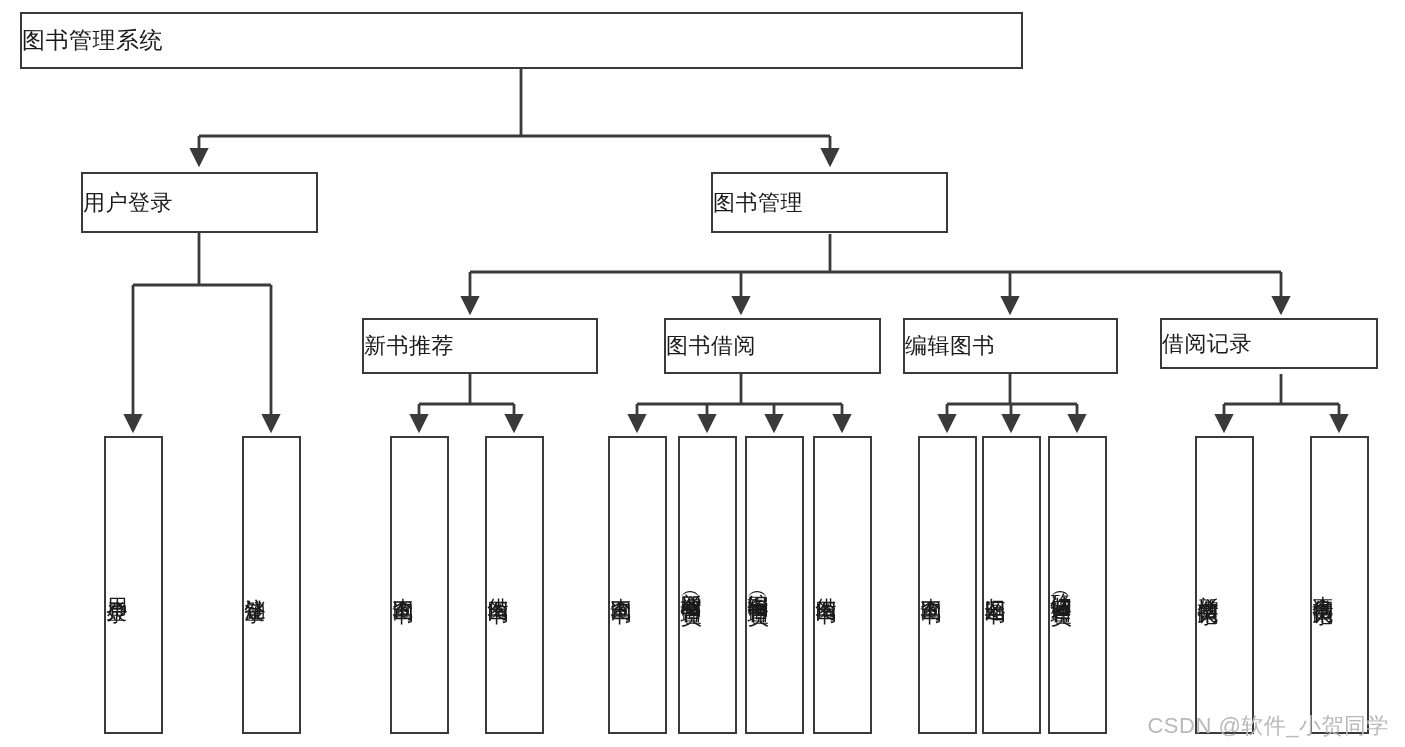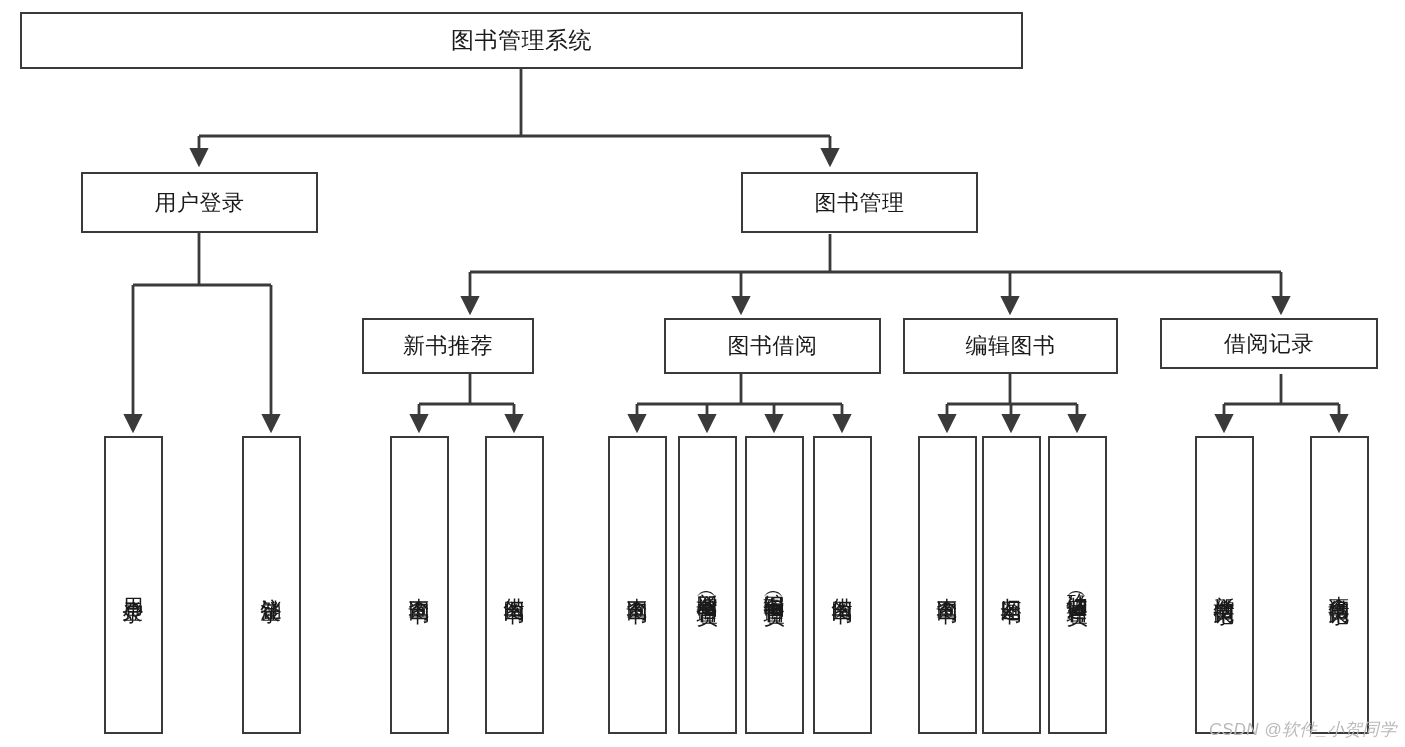--- a/index.html
+++ b/index.html
@@ -22,48 +22,47 @@
     width: 1405px;
     height: 747px;
   }
   .node {
     position: absolute;
     box-sizing: border-box;
     border: 2.5px solid #3a3a3a;
     background: #ffffff;
     display: flex;
     align-items: center;
-    justify-content: center;
+    justify-content: flex-start;
     color: #1a1a1a;
   }
   .node-label {
     font-size: 22px;
     line-height: 1.25;
     letter-spacing: 0.5px;
     white-space: nowrap;
     text-align: center;
   }
   .node.vertical .node-label {
     writing-mode: vertical-rl;
     text-orientation: upright;
     font-size: 21px;
     letter-spacing: 2px;
     line-height: 1.1;
   }
   .node.root .node-label { font-size: 23px; }
   #watermark {
     position: absolute;
-    right: 8px;
+    right: 16px;
     bottom: 6px;
-    font-size: 17px;
+    font-size: 22px;
     color: #b9b9b9;
     letter-spacing: 0.5px;
     white-space: nowrap;
     pointer-events: none;
-    font-style: italic;
   }
 </style>
 </head>
 <body>
 
 <div id="canvas">
 
   <svg id="svg-layer" viewBox="0 0 1405 747" xmlns="http://www.w3.org/2000/svg">
     <defs>
       <marker id="arrow" viewBox="0 0 12 12" refX="10" refY="6" markerWidth="7" markerHeight="7" orient="auto-start-reverse">
@@ -114,25 +113,25 @@
     </g>
   </svg>
 
   <div class="node root" style="left:20px; top:12px; width:1003px; height:57px;">
     <span class="node-label">图书管理系统</span>
   </div>
 
   <div class="node" style="left:81px; top:172px; width:237px; height:61px;">
     <span class="node-label">用户登录</span>
   </div>
-  <div class="node" style="left:711px; top:172px; width:237px; height:61px;margin-left:30px;">
+  <div class="node" style="left:711px; top:172px; width:237px; height:61px;">
     <span class="node-label">图书管理</span>
   </div>
 
-  <div class="node" style="left:362px; top:318px; width:172px; height:56px;">
+  <div class="node" style="left:362px; top:318px; width:236px; height:56px;">
     <span class="node-label">新书推荐</span>
   </div>
   <div class="node" style="left:664px; top:318px; width:217px; height:56px;">
     <span class="node-label">图书借阅</span>
   </div>
   <div class="node" style="left:903px; top:318px; width:215px; height:56px;">
     <span class="node-label">编辑图书</span>
   </div>
   <div class="node" style="left:1160px; top:318px; width:218px; height:51px;">
     <span class="node-label">借阅记录</span>

